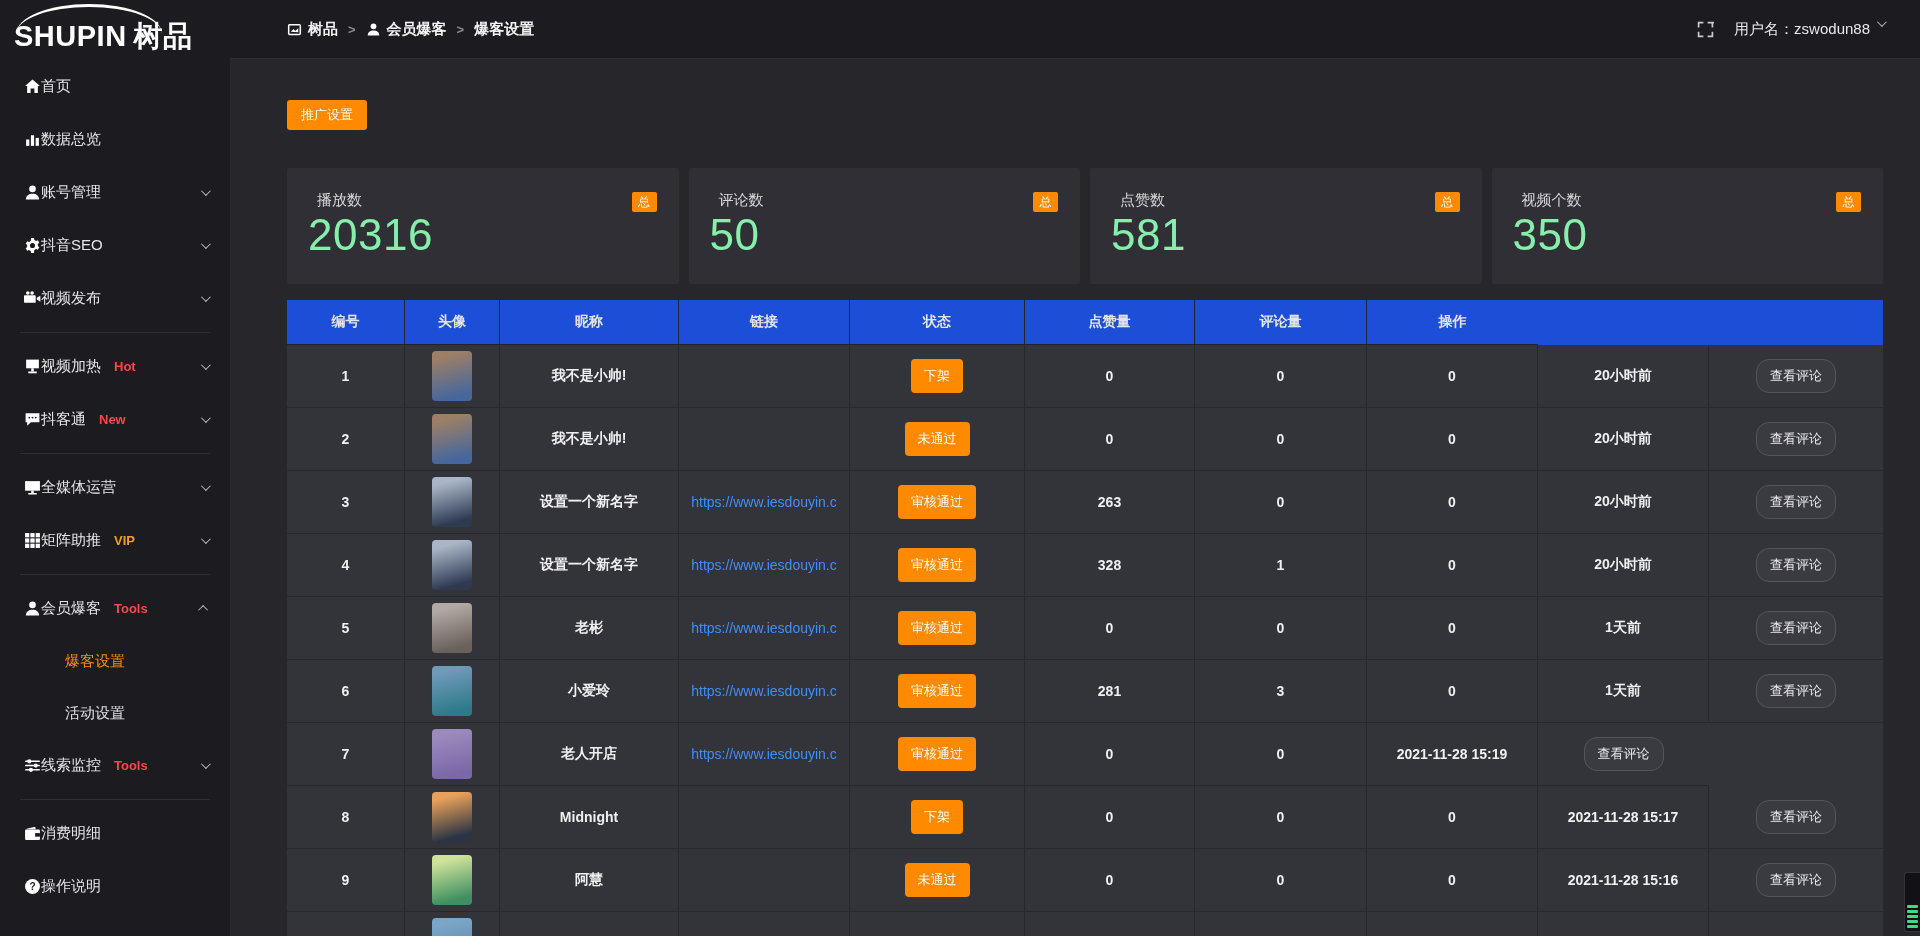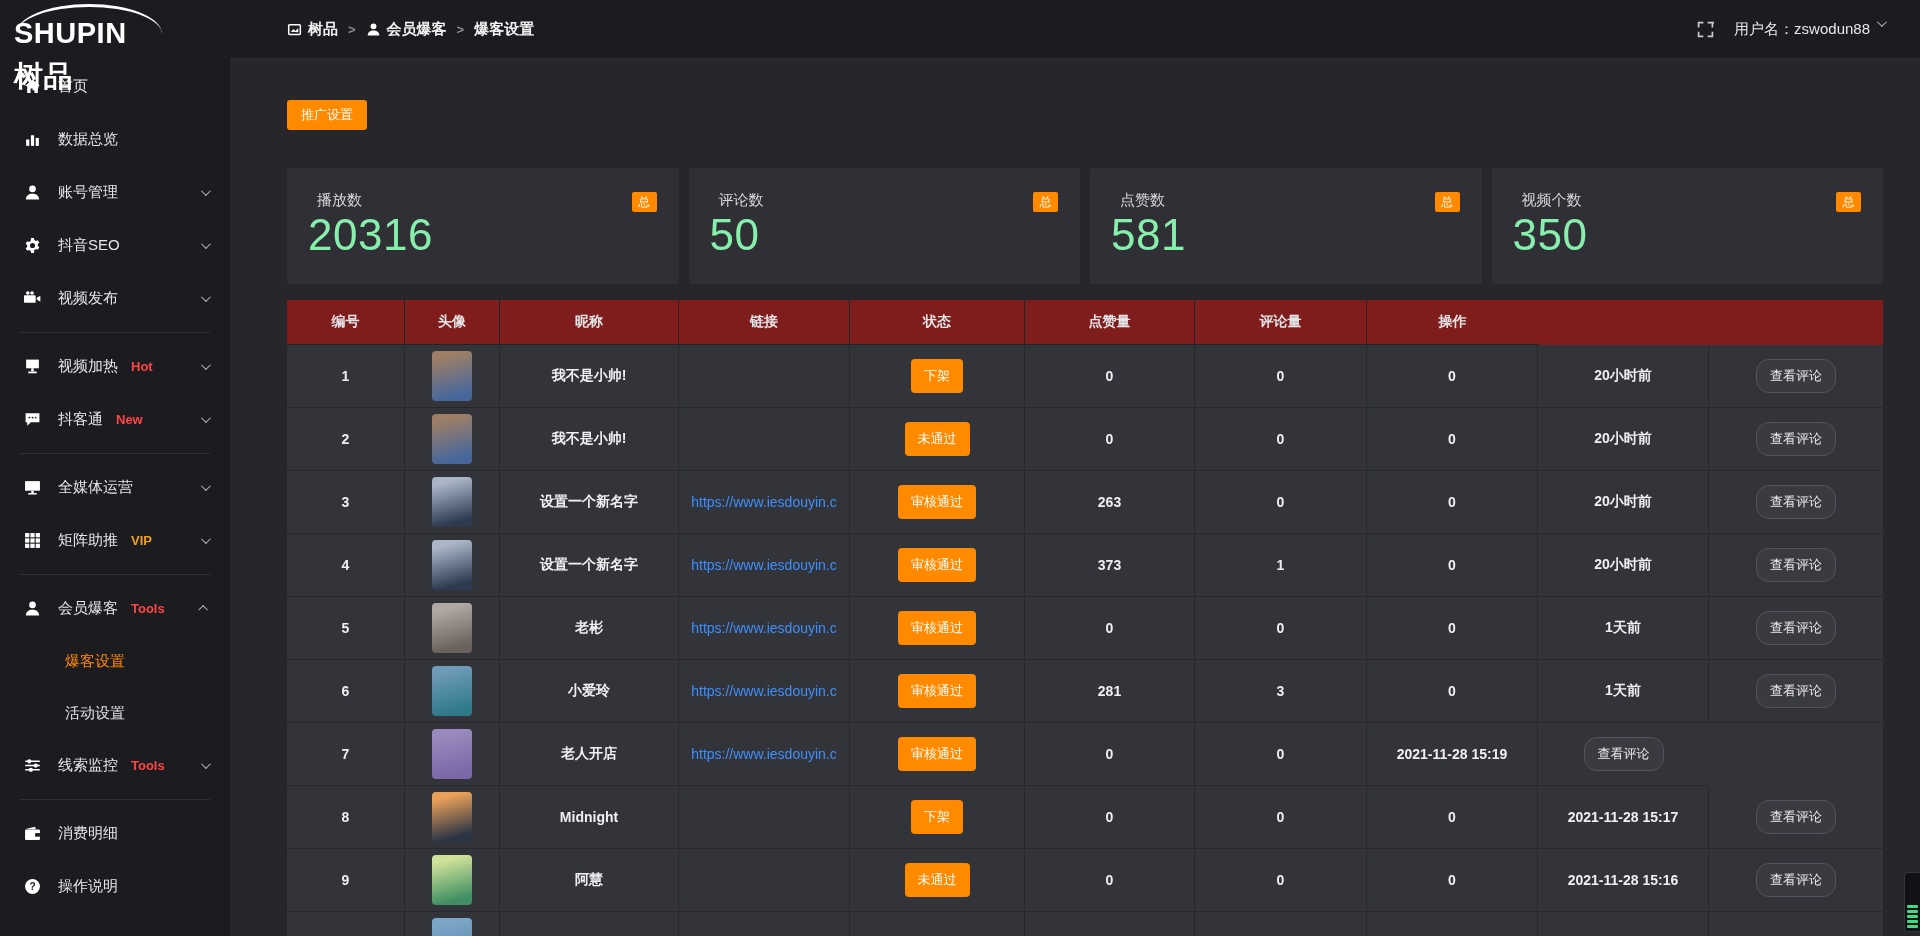--- a/index.html
+++ b/index.html
@@ -26,26 +26,26 @@
     transform:rotate(45deg) translateY(-2px); }
   .chev.up { transform:rotate(-135deg) translateY(-2px); }
 
   
   .sidebar { position:absolute; left:0; top:0; width:230px; height:936px;
     background:#1b1b20; z-index:5; }
   .logo { height:60px; position:relative; padding:17px 0 0 14px; }
   .logo-arc { position:absolute; left:16px; top:4px; width:146px; height:30px;
     border-top:3.5px solid #fff; border-radius:50% 50% 0 0 / 100% 100% 0 0; }
   .logo-text { display:flex; align-items:baseline; gap:7px; color:#fff;
-    font-size:29px; font-weight:800; letter-spacing:.5px;flex-direction:column; }
+    font-size:29px; font-weight:800; letter-spacing:.5px; }
   .menu { padding-top:0; }
   .mitem { height:53px; display:flex; align-items:center;
     padding:0 22px 0 24px; cursor:pointer; }
   .mitem .icon { width:17px; height:17px; flex:none; display:inline-flex; }
-  .mitem .lbl { margin-left:17px; font-size:15px; color:#e6e6e8; }
+  .mitem .lbl { font-size:15px; color:#e6e6e8; }
   .mitem .tag { margin-left:13px; font-size:13px; font-weight:bold; }
   .mitem .chev { margin-left:auto; }
   .mdivider { height:1px; background:#2e2e34; margin:7px 20px; }
   .msub { height:52px; display:flex; align-items:center; padding-left:65px;
     font-size:15px; color:#e0e0e3; cursor:pointer; }
   .msub.active { color:#ff8a00; }
 
   
   .main { position:absolute; left:230px; top:59px; width:1690px; height:877px;
     background:#26262b; overflow:hidden; }
@@ -58,21 +58,21 @@
   .card-label { position:absolute; left:23px; top:23px; font-size:15px; color:#d8d8db;margin-left:7px; }
   .card-value { position:absolute; left:21px; top:42px; font-size:44px; color:#86efac;
     font-weight:500; letter-spacing:.5px; }
   .card-badge { position:absolute; right:22px; top:24px; min-width:25px; height:20px;
     background:#ff8a00; color:#fff; font-size:12px; display:flex; align-items:center;
     justify-content:center; border-radius:2px; padding:0 4px; }
 
   
   .dtable { position:absolute; left:57px; top:241px; width:1596px;
     --cols:118px 95px 179px 171px 175px 170px 172px 171px 171px 174px; }
-  .thead { display:grid; grid-template-columns:var(--cols); height:45px; background:#7f1d1d; }
+  .thead { display:grid; grid-template-columns:var(--cols); height:45px; background:#1d4ed8; }
   .th { display:flex; align-items:center; justify-content:center; color:#e4e4e7;
     font-size:14px; font-weight:bold; border-right:1px solid #222227;
     border-bottom:1px solid #222227; }
   .th:last-child { border-right:none; }
   .tr { display:grid; grid-template-columns:var(--cols); height:63px; background:#33333a; }
   .td { display:flex; align-items:center; justify-content:center; color:#f0f0f2;
     font-size:14px; font-weight:600; border-right:1px solid #27272d;
     border-bottom:1px solid #27272d; overflow:hidden; }
   .td:last-child { border-right:none; }
   .link-text { color:#3f8ffb; font-weight:400; white-space:nowrap; overflow:hidden;
@@ -416,21 +416,21 @@
           <div class="td">
             <div class="avatar" style="background: linear-gradient(165deg, rgb(170, 182, 200) 15%, rgb(46, 58, 80) 85%);"></div>
           </div>
           <div class="td">设置一个新名字</div>
           <div class="td">
             <span class="link-text">https://www.iesdouyin.c</span>
           </div>
           <div class="td">
             <span class="badge">审核通过</span>
           </div>
-          <div class="td">373</div>
+          <div class="td">328</div>
           <div class="td">1</div>
           <div class="td">0</div>
           <div class="td">20小时前</div>
           <div class="td">
             <button class="view-btn">查看评论</button>
           </div>
         </div>
         <div class="tr">
           <div class="td">5</div>
           <div class="td">

